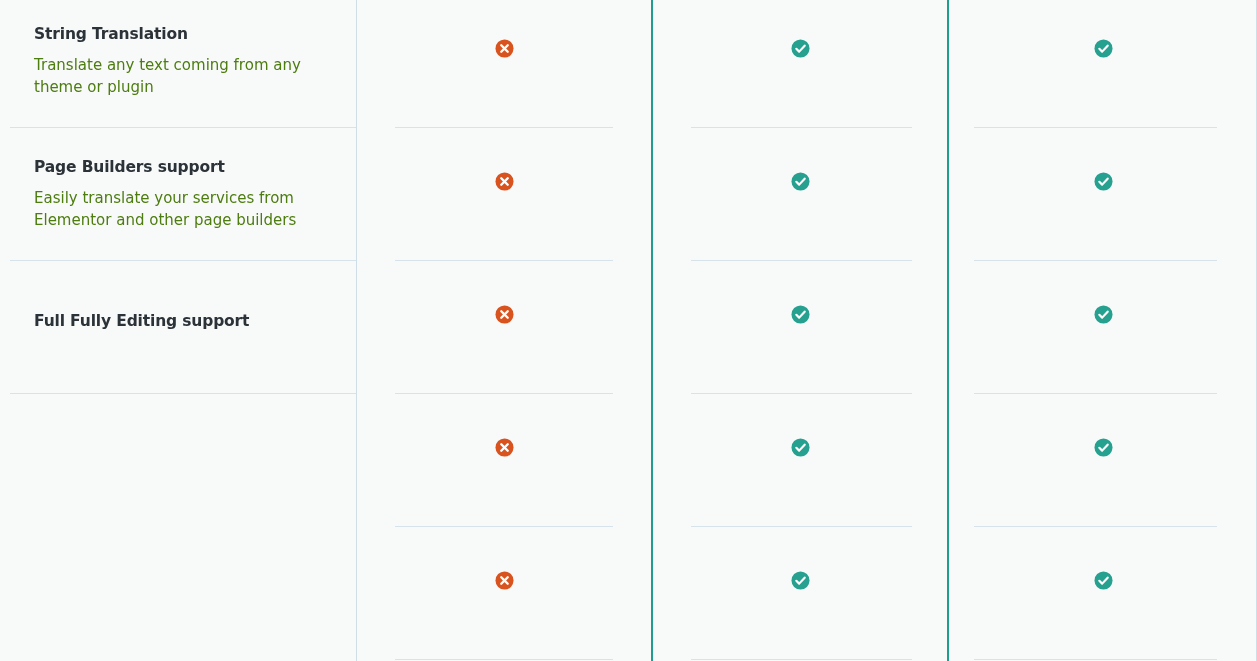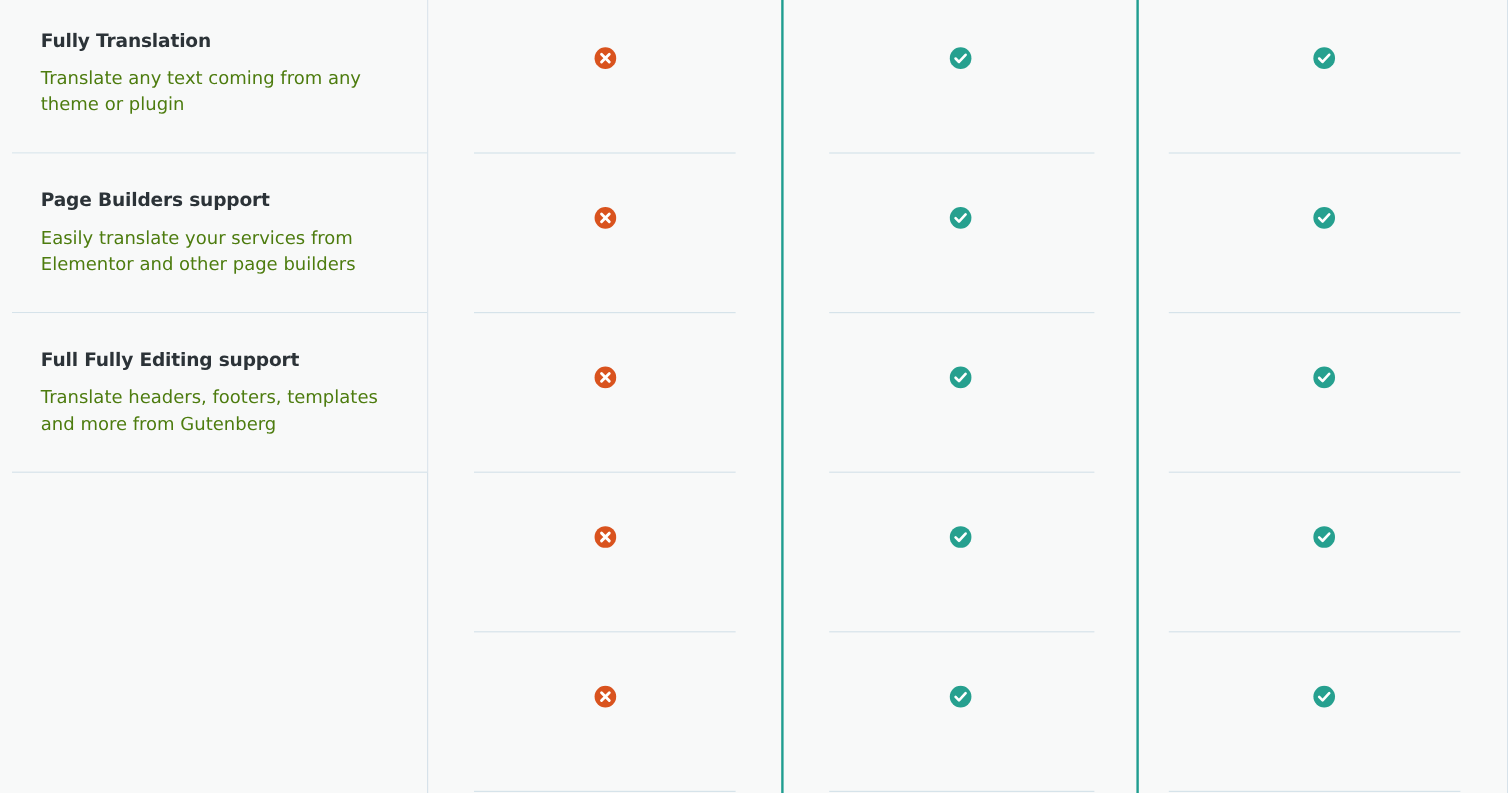--- a/index.html
+++ b/index.html
@@ -99,30 +99,29 @@
   .scroll-shift { position:absolute; top:-5px; left:0; }
 </style>
 </head>
 <body>
 
 <div id="comparison-table">
 
   <div class="feature-col">
     <div class="scroll-shift" id="feature-rows" style="width:356px;">
         <div class="feature-cell">
-          <div class="feature-title">Fully Translation</div>
+          <div class="feature-title">String Translation</div>
           <div class="feature-desc">Translate any text coming from any theme or plugin</div>
         </div>
         <div class="feature-cell">
           <div class="feature-title">Page Builders support</div>
           <div class="feature-desc">Easily translate your services from Elementor and other page builders</div>
         </div>
         <div class="feature-cell">
           <div class="feature-title">Full Fully Editing support</div>
-          <div class="feature-desc">Translate headers, footers, templates and more from Gutenberg</div>
         </div>
       </div>
   </div>
 
   <div class="plan-col col-free">
     <div class="scroll-shift" id="free-rows" style="width:294px;">
         <div class="plan-cell">
           <span class="icon-wrap">
             <svg class="status-icon" viewBox="0 0 20 20" xmlns="http://www.w3.org/2000/svg">
               <circle cx="10" cy="10" r="9.5" fill="#d9531e"></circle>

